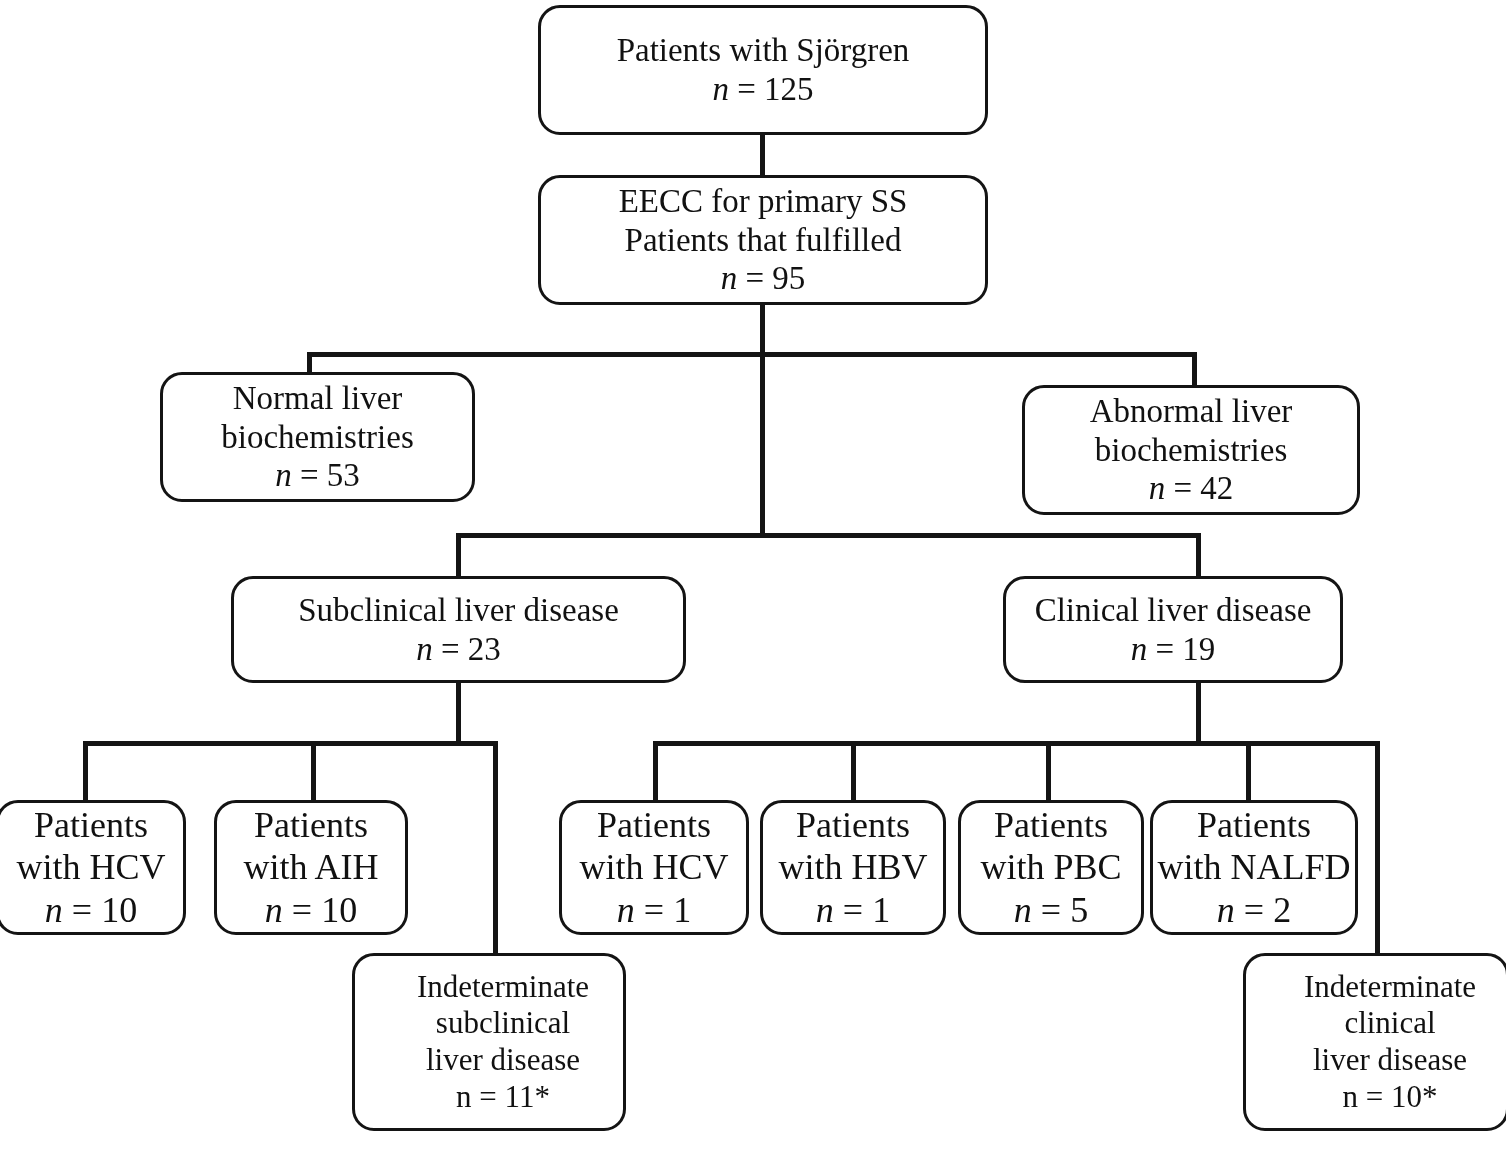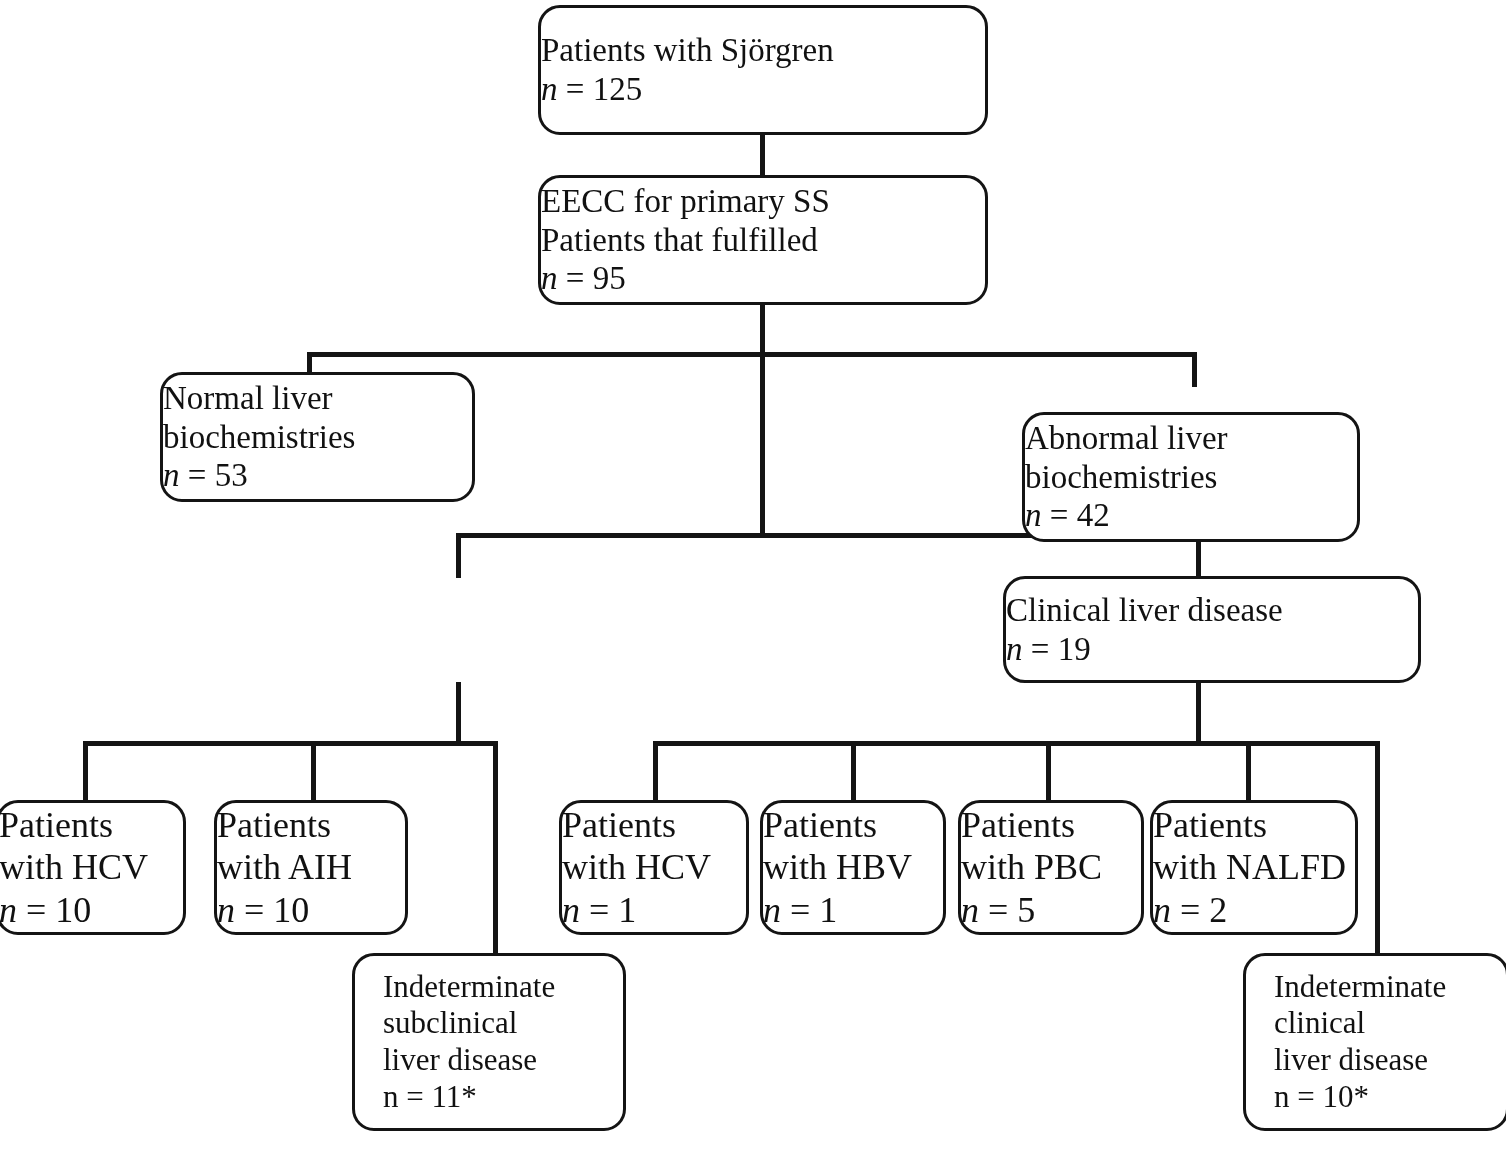--- a/index.html
+++ b/index.html
@@ -17,21 +17,21 @@
     overflow: hidden;
   }
   .node {
     position: absolute;
     box-sizing: border-box;
     background: #ffffff;
     border: 3px solid #141414;
     border-radius: 22px;
     display: flex;
     flex-direction: column;
-    align-items: flex-start;
+    align-items: center;
     justify-content: center;
     text-align: center;
     color: #111111;
     z-index: 3;
   }
   .node .line {
     display: block;
     white-space: nowrap;
     line-height: 1.18;
   }
@@ -95,28 +95,32 @@
     <span class="line">Patients that fulfilled</span>
     <span class="line"><i class="nvar">n</i><span> = </span><span>95</span></span>
   </div>
 
   <div class="node t-lg" style="left:160px; top:372px; width:315px; height:130px;">
     <span class="line">Normal liver</span>
     <span class="line">biochemistries</span>
     <span class="line"><i class="nvar">n</i><span> = </span><span>53</span></span>
   </div>
 
-  <div class="node t-lg" style="left:1022px; top:385px; width:338px; height:130px;margin-top:27px;">
+  <div class="node t-lg" style="left:1022px; top:385px; width:338px; height:130px;">
     <span class="line">Abnormal liver</span>
     <span class="line">biochemistries</span>
     <span class="line"><i class="nvar">n</i><span> = </span><span>42</span></span>
   </div>
 
+  <div class="node t-lg" style="left:231px; top:576px; width:455px; height:107px;">
+    <span class="line">Subclinical liver disease</span>
+    <span class="line"><i class="nvar">n</i><span> = </span><span>23</span></span>
+  </div>
 
-  <div class="node t-lg" style="left:1003px; top:576px; width:418px; height:107px;">
+  <div class="node t-lg" style="left:1003px; top:576px; width:340px; height:107px;">
     <span class="line">Clinical liver disease</span>
     <span class="line"><i class="nvar">n</i><span> = </span><span>19</span></span>
   </div>
 
   <div class="node t-md" style="left:-4px; top:800px; width:190px; height:135px;">
     <span class="line">Patients</span>
     <span class="line">with HCV</span>
     <span class="line"><i class="nvar">n</i><span> = </span><span>10</span></span>
   </div>
 

